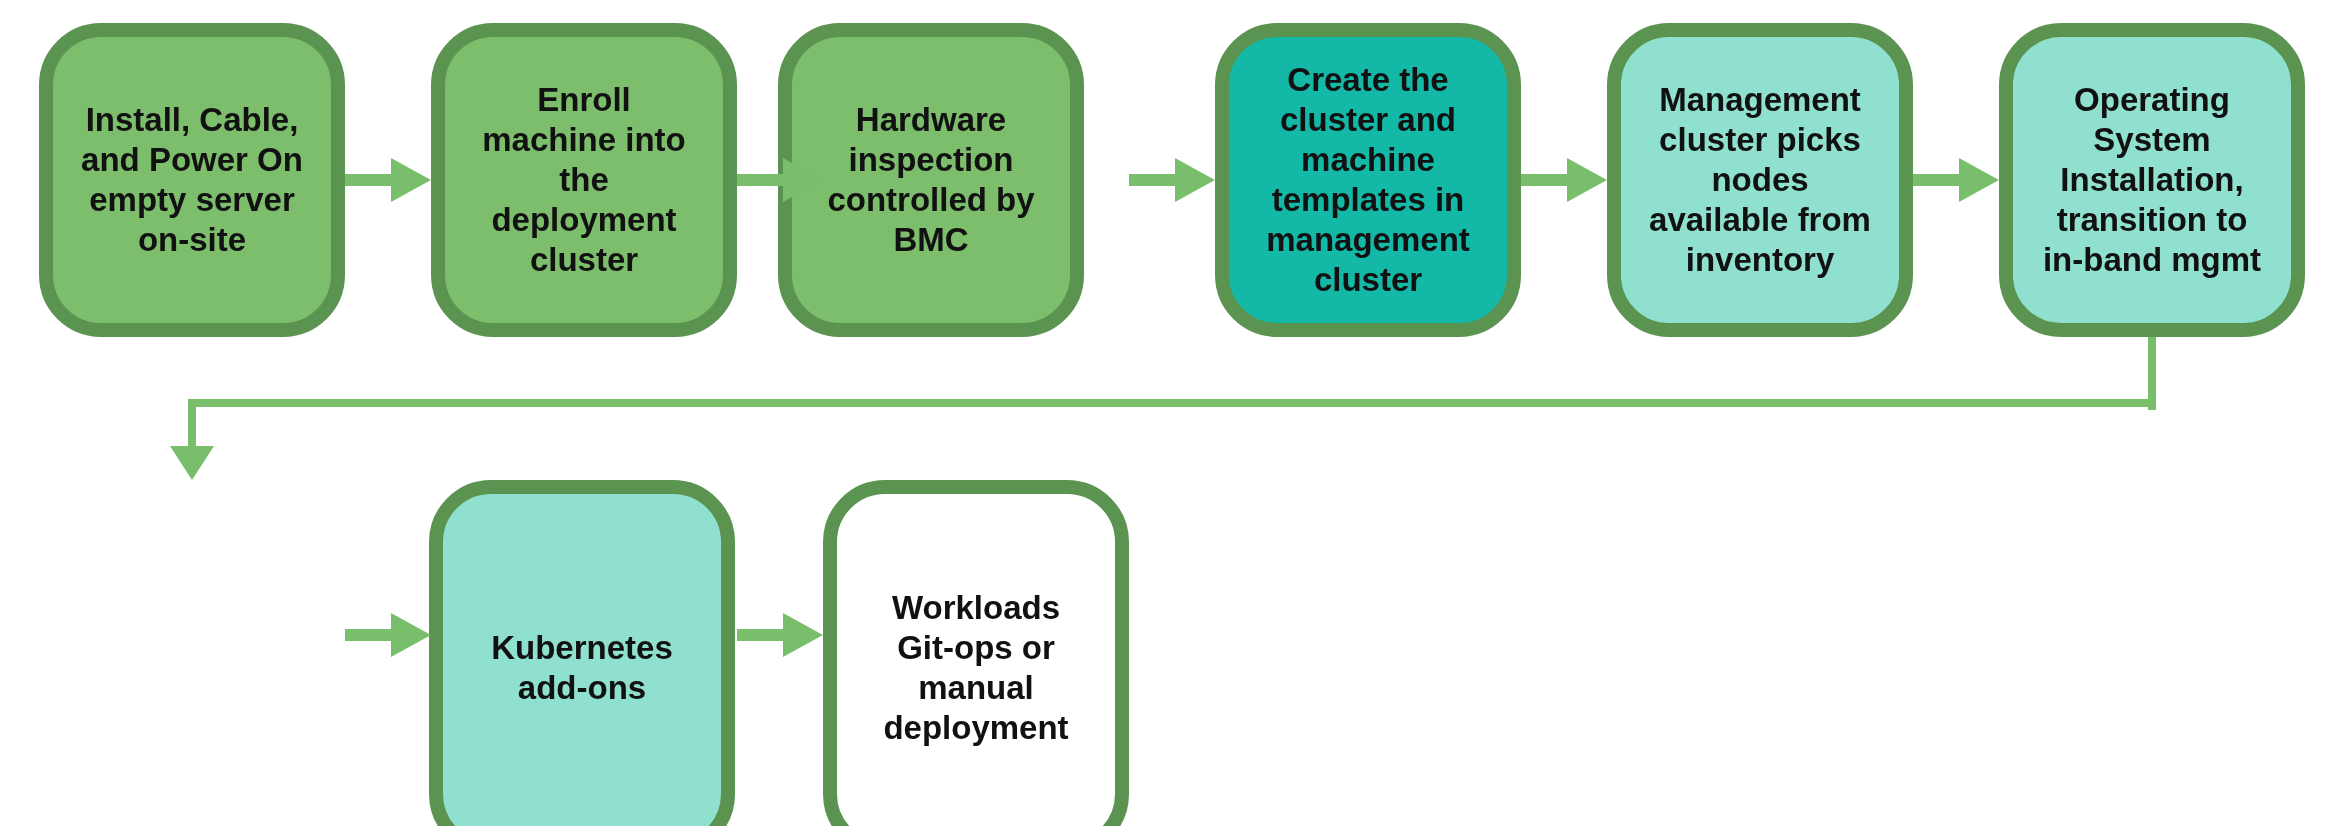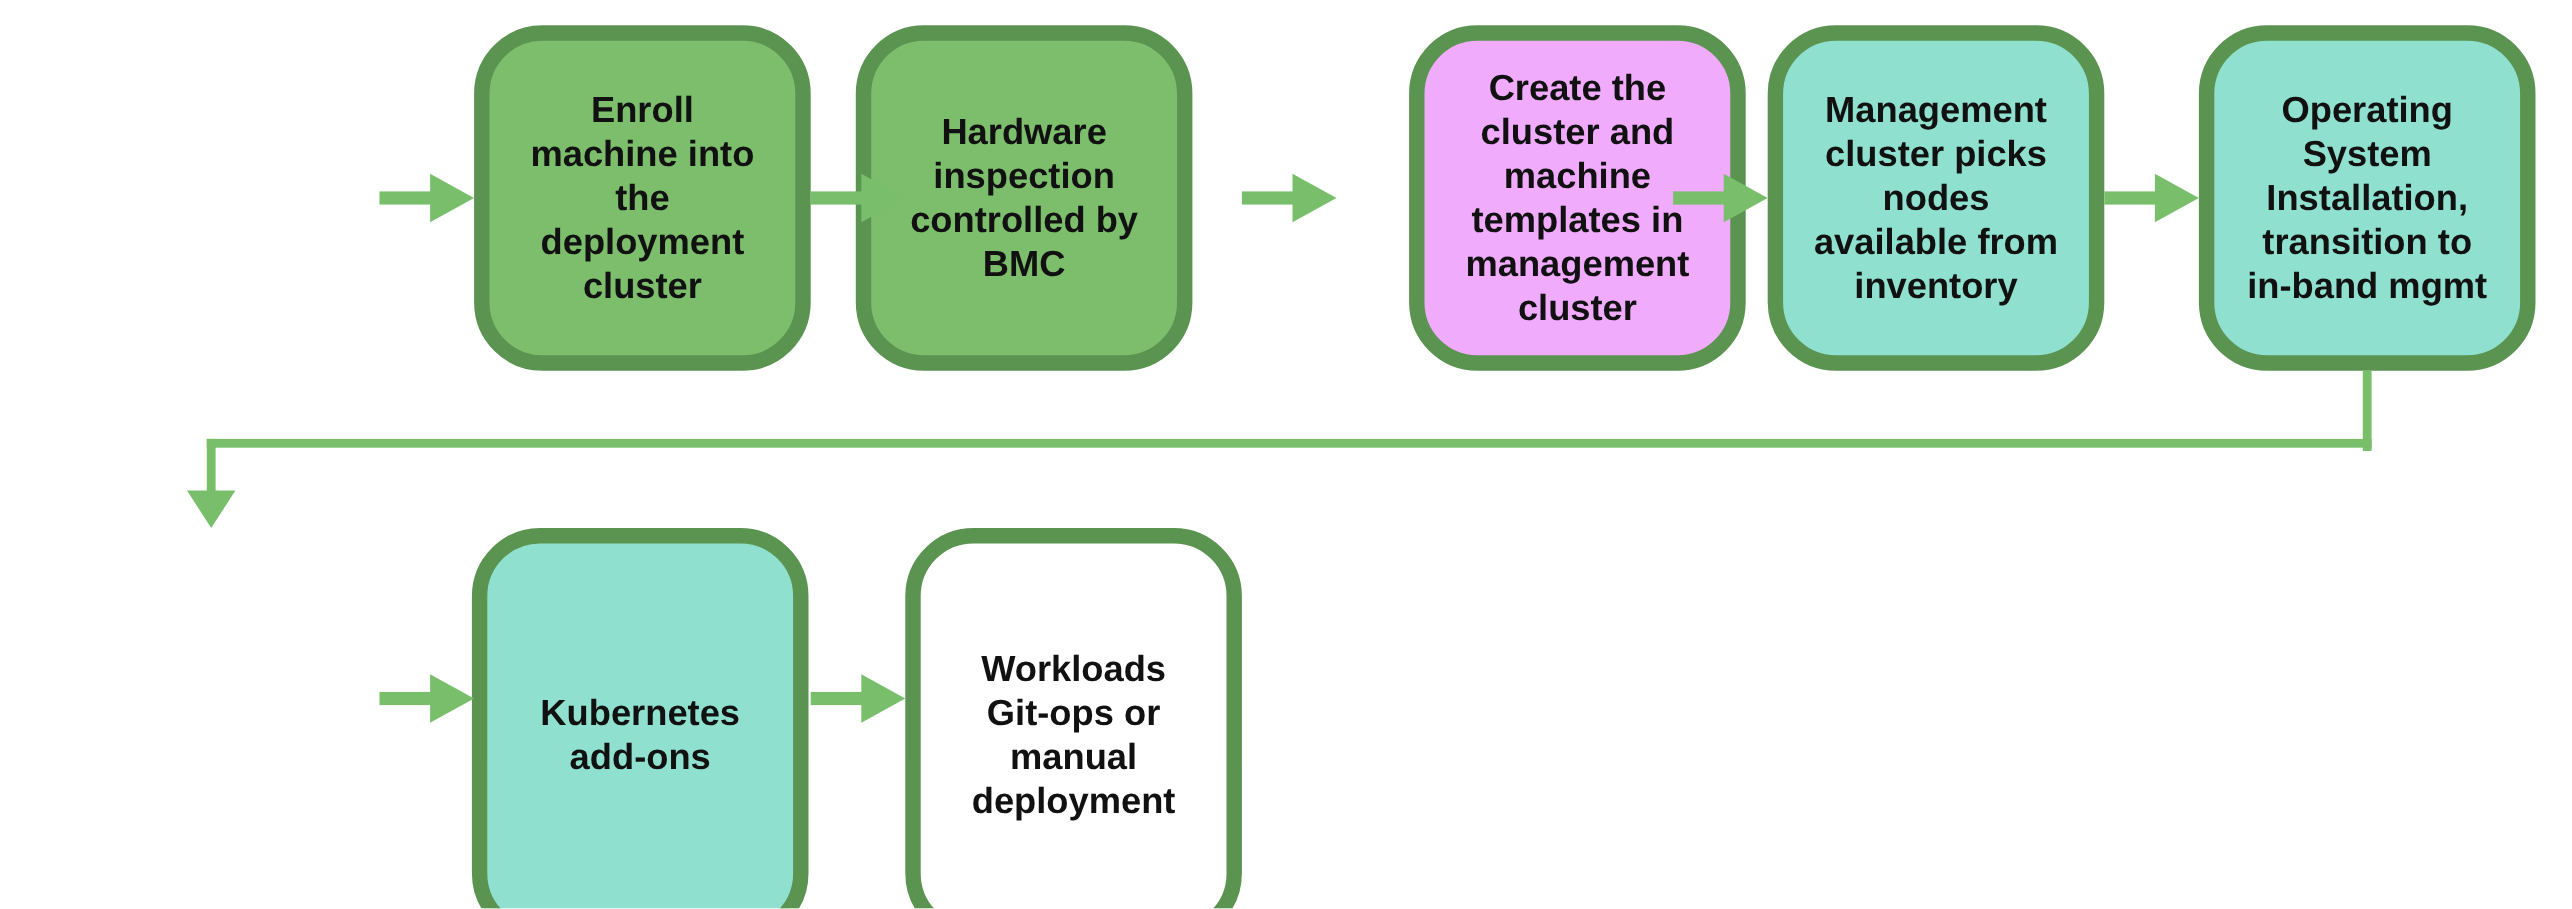--- a/index.html
+++ b/index.html
@@ -62,33 +62,37 @@
     border-left: 22px solid transparent;
     border-right: 22px solid transparent;
     border-top: 34px solid var(--arrow, #79bf6b);
   }
 </style>
 </head>
 <body>
 
 <div class="canvas">
 
+  <div class="node" style="left: 39px; top: 23px; background: rgb(124, 190, 108);">Install, Cable,
+and Power On
+empty server
+on-site</div>
 
   <div class="node" style="left: 431px; top: 23px; background: rgb(124, 190, 108);">Enroll
 machine into
 the
 deployment
 cluster</div>
 
   <div class="node" style="left: 778px; top: 23px; background: rgb(124, 190, 108);">Hardware
 inspection
 controlled by
 BMC</div>
 
-  <div class="node" style="left: 1281px; top: 23px; background: #f0abfc;">Create the
+  <div class="node" style="left: 1215px; top: 23px; background: #14b8a6;">Create the
 cluster and
 machine
 templates in
 management
 cluster</div>
 
   <div class="node" style="left: 1607px; top: 23px; background: rgb(143, 224, 206);">Management
 cluster picks
 nodes
 available from

